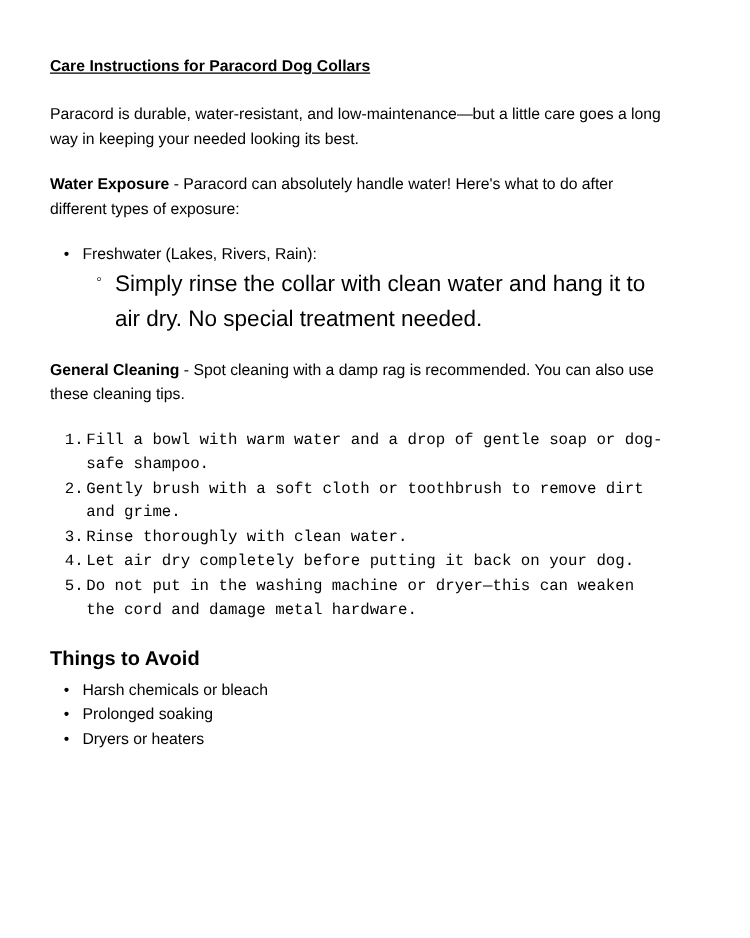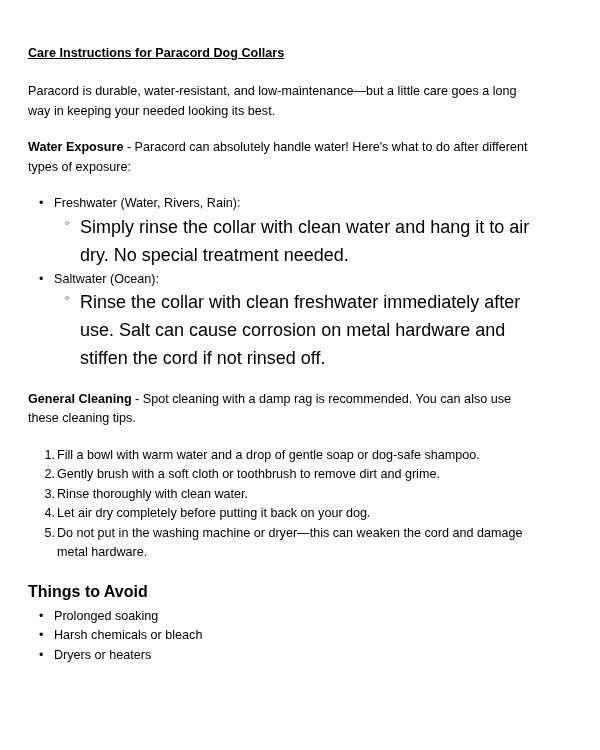--- a/index.html
+++ b/index.html
@@ -12,21 +12,21 @@
     background: #ffffff;
     font-family: "Liberation Sans", sans-serif;
     color: #000000;
     -webkit-font-smoothing: antialiased;
   }
   .page {
     position: relative;
     width: 600px;
     height: 750px;
     box-sizing: border-box;
-    padding: 44px 68px 0 28px;
+    padding: 44px 68px 0 40px;
   }
   .doc-title {
     font-size: 12.6px;
     font-weight: bold;
     text-decoration: underline;
     line-height: 1.45;
     margin: 0 0 20px 0;
   }
   p.para {
     font-size: 12.6px;
@@ -77,20 +77,21 @@
     left: 11px;
     top: 0;
     font-size: 12.6px;
     line-height: 1.55;
   }
   ol.numbered {
     list-style: none;
     margin: 0 0 17px 0;
     padding: 0;
     counter-reset: steps;
+    font-family: Liberation Mono, monospace;
   }
   ol.numbered > li {
     position: relative;
     font-size: 12.6px;
     line-height: 1.55;
     padding-left: 29px;
     margin: 0;
     counter-increment: steps;
   }
   ol.numbered > li::before {
@@ -121,46 +122,40 @@
   <div class="doc-title">Care Instructions for Paracord Dog Collars</div>
 
   <p class="para">Paracord is durable, water-resistant, and low-maintenance—but a little care goes a long way in keeping your needed looking its best.</p>
 
   <p class="para">
     <span class="lead">Water Exposure</span><span> - Paracord can absolutely handle water! Here's what to do after different types of exposure:</span>
   </p>
 
   <ul class="bullets">
     <li>
-      <span class="btext">Freshwater (Water, Rivers, Rain):</span>
+      <span class="btext">Freshwater (Lakes, Rivers, Rain):</span>
       <ul class="sub">
         <li>Simply rinse the collar with clean water and hang it to air dry. No special treatment needed.</li>
-      </ul>
-    </li>
-    <li>
-      <span class="btext">Saltwater (Ocean):</span>
-      <ul class="sub">
-        <li>Rinse the collar with clean freshwater immediately after use. Salt can cause corrosion on metal hardware and stiffen the cord if not rinsed off.</li>
       </ul>
     </li>
   </ul>
 
   <p class="para">
     <span class="lead">General Cleaning</span><span> - Spot cleaning with a damp rag is recommended. You can also use these cleaning tips.</span>
   </p>
 
   <ol class="numbered">
     <li>Fill a bowl with warm water and a drop of gentle soap or dog-safe shampoo.</li>
     <li>Gently brush with a soft cloth or toothbrush to remove dirt and grime.</li>
     <li>Rinse thoroughly with clean water.</li>
     <li>Let air dry completely before putting it back on your dog.</li>
     <li>Do not put in the washing machine or dryer—this can weaken the cord and damage metal hardware.</li>
   </ol>
 
   <h2 class="section">Things to Avoid</h2>
 
   <ul class="bullets tight">
+    <li>Harsh chemicals or bleach</li>
     <li>Prolonged soaking</li>
-    <li>Harsh chemicals or bleach</li>
     <li>Dryers or heaters</li>
   </ul>
 
 </div>
 
 </body></html>

